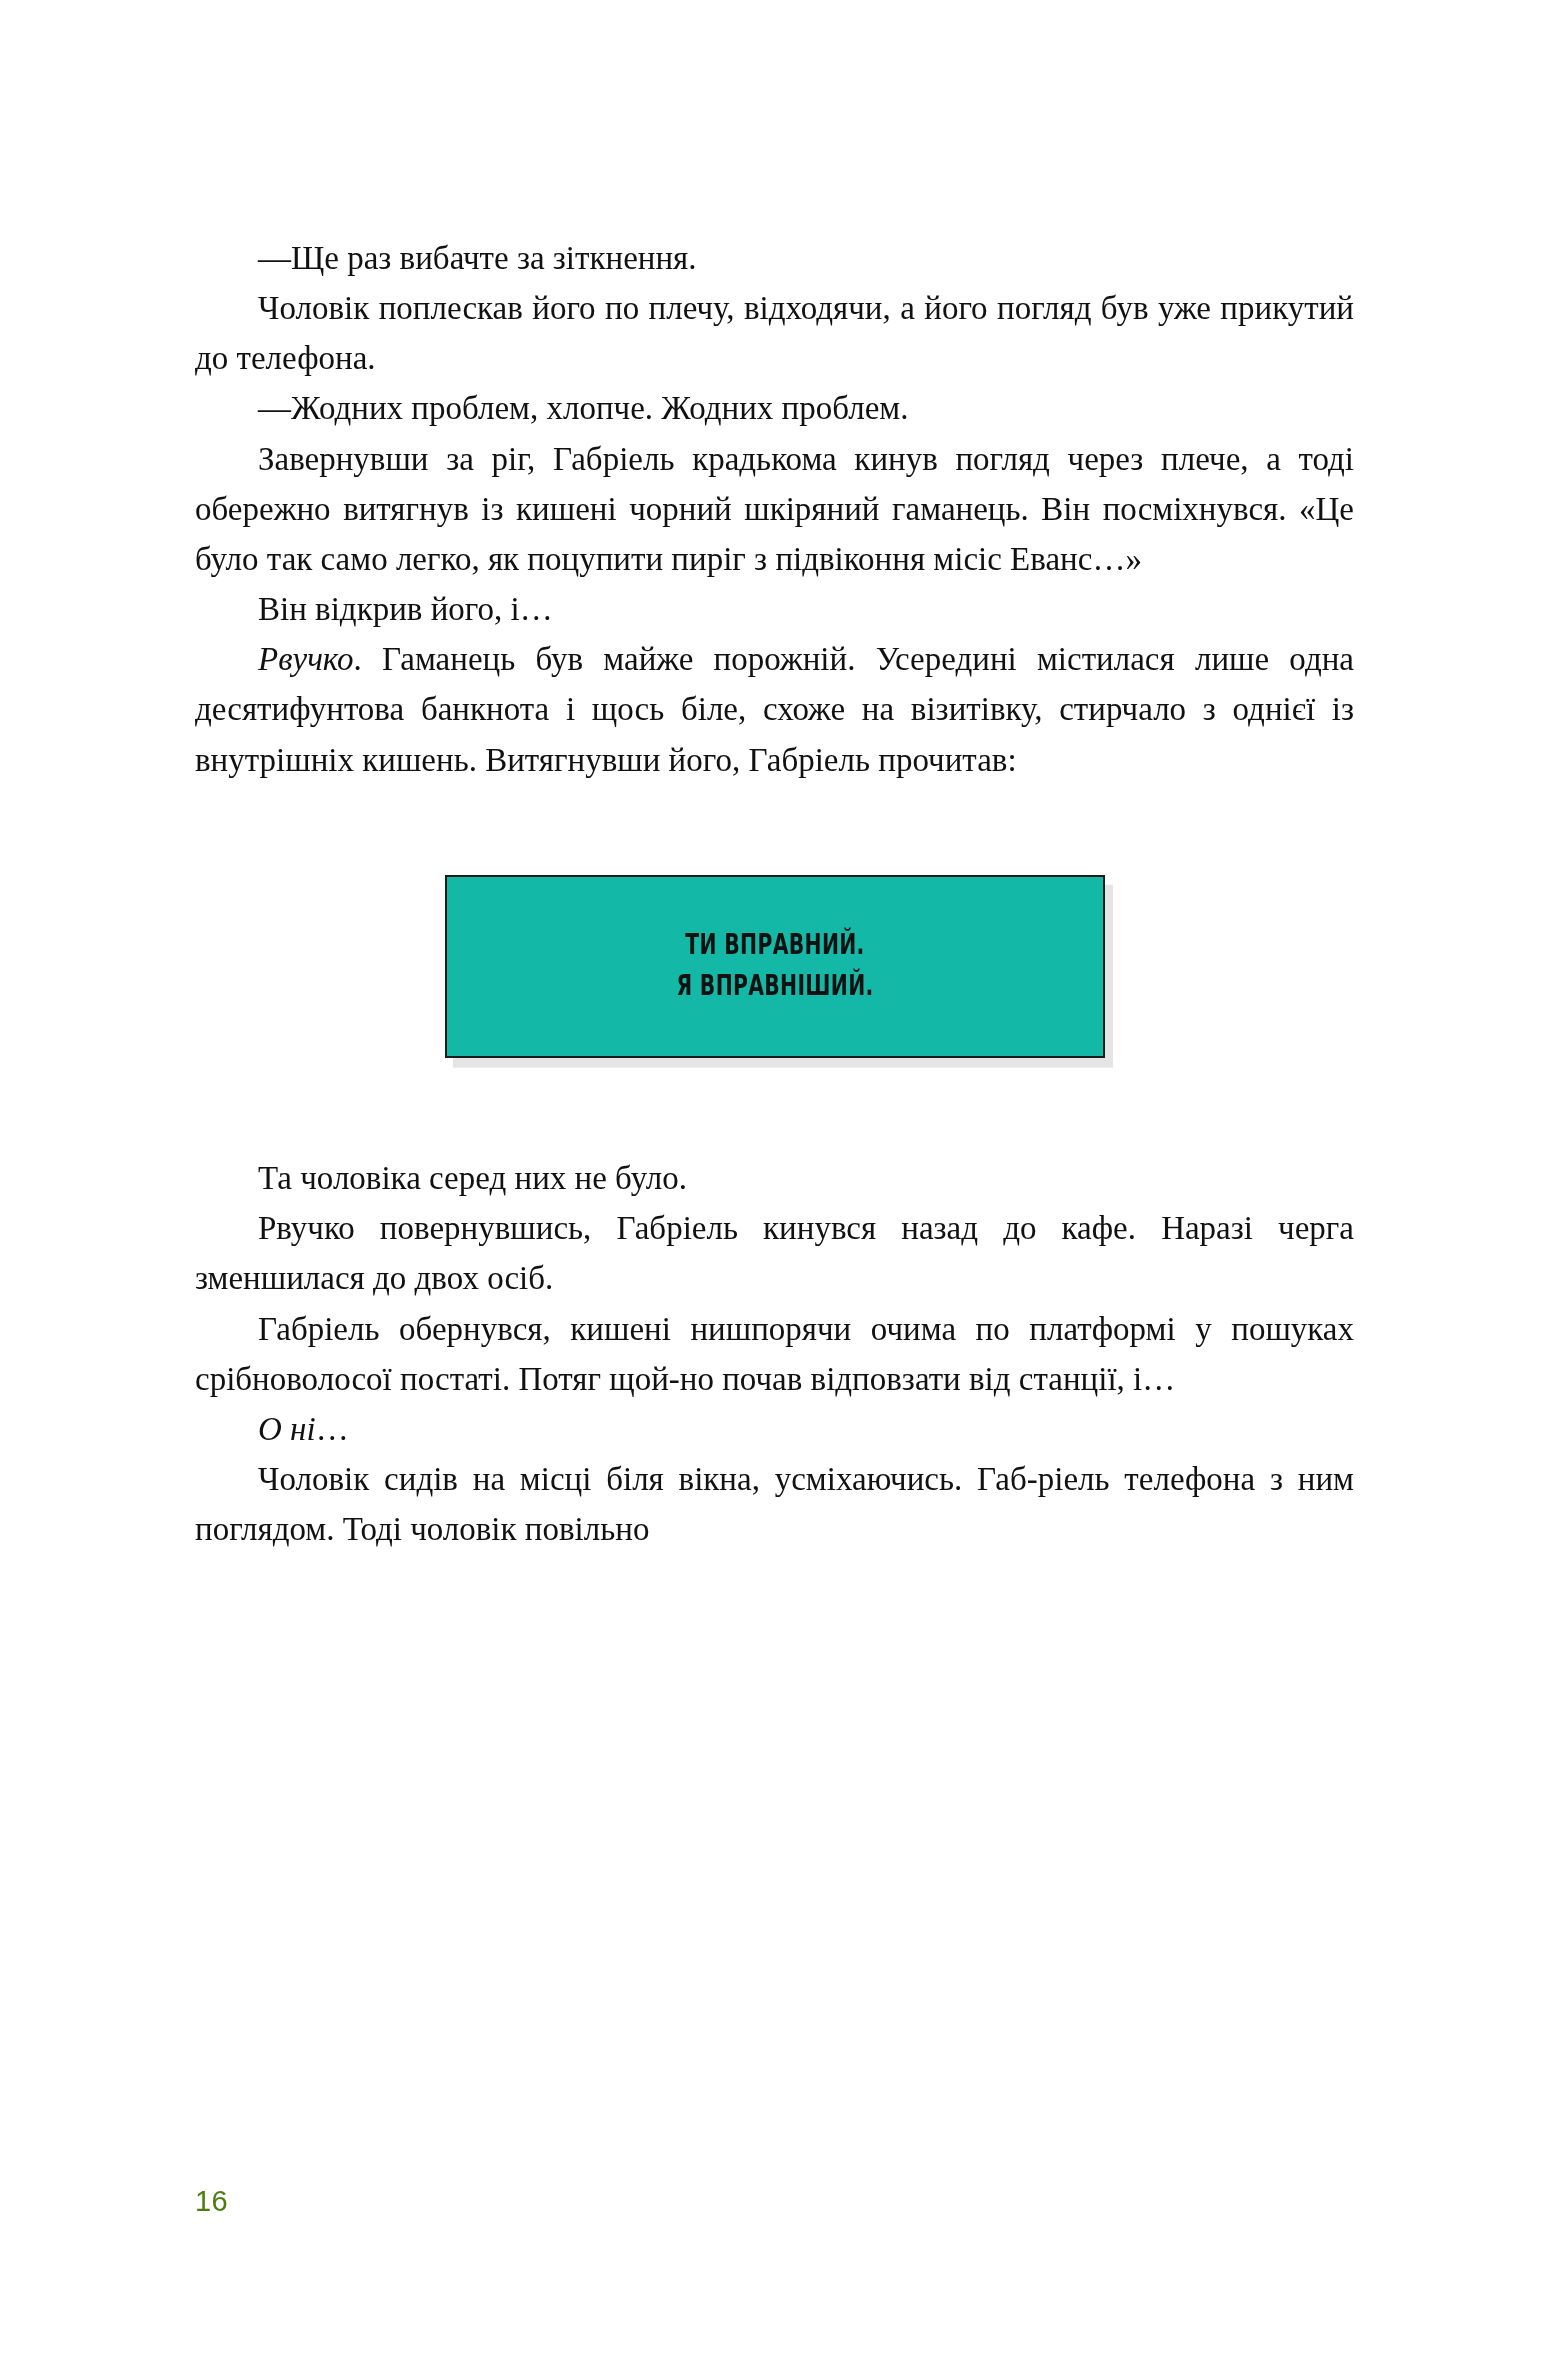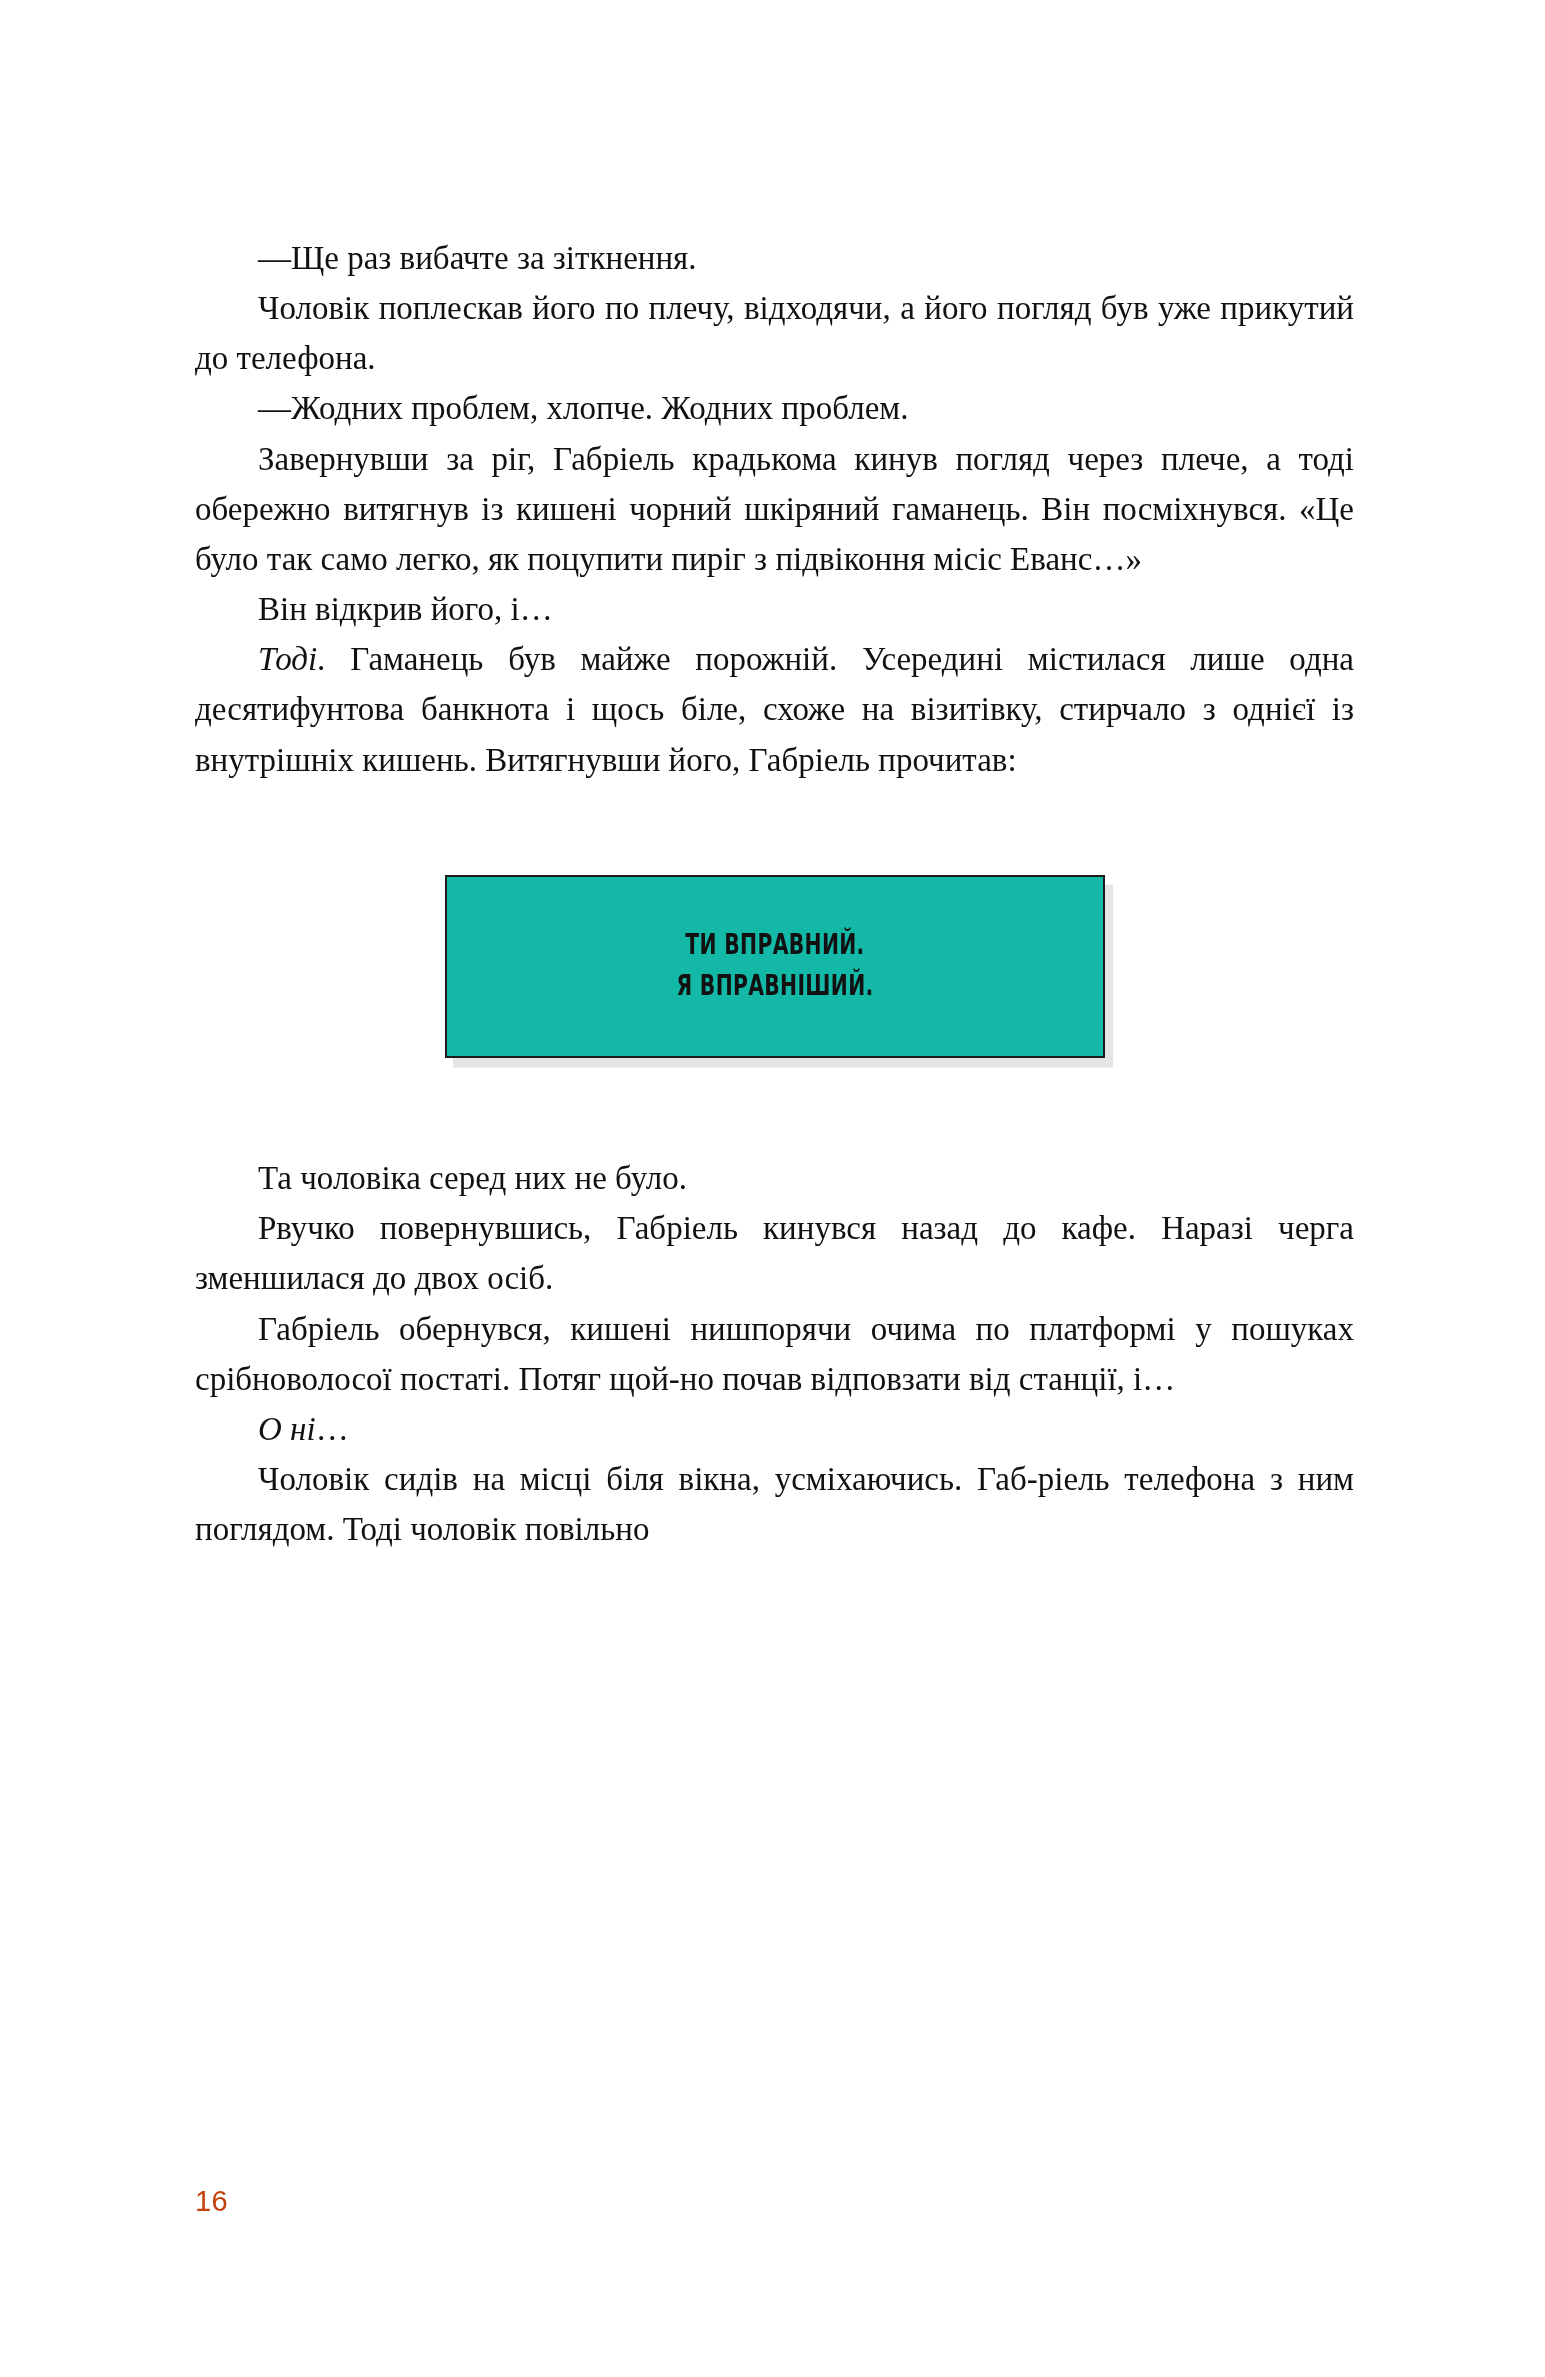--- a/index.html
+++ b/index.html
@@ -74,21 +74,21 @@
     transform: scaleX(0.78);
     transform-origin: center;
   }
 
   .page-number {
     position: absolute;
     left: 195px;
     top: 2185px;
     font-size: 29px;
     font-family: "Liberation Sans", sans-serif;
-    color: #c2410c;
+    color: #4d7c0f;
     letter-spacing: 0.4px;
   }
 
   .spacer-bottom {
     height: 8px;
   }
 </style>
 </head>
 <body>
 
@@ -96,21 +96,21 @@
 
   <div class="text-column">
 
     <p class="para">—Ще раз вибачте за зіткнення.</p>
     <p class="para">Чоловік поплескав його по плечу, відходячи, а його погляд був уже прикутий до телефона.</p>
     <p class="para">—Жодних проблем, хлопче. Жодних проблем.</p>
     <p class="para">Завернувши за ріг, Габріель крадькома кинув погляд через плече, а тоді обережно витягнув із кишені чорний шкіряний гаманець. Він посміхнувся. «Це було так само легко, як поцупити пиріг з підвіконня місіс Еванс…»</p>
     <p class="para">Він відкрив його, і…</p>
 
     <p class="para">
-      <em>Тоді</em><span>. Гаманець був майже порожній. Усередині містилася лише одна десятифунтова банкнота і щось біле, схоже на візитівку, стирчало з однієї із внутрішніх кишень. Витягнувши його, Габріель прочитав:</span>
+      <em>Рвучко</em><span>. Гаманець був майже порожній. Усередині містилася лише одна десятифунтова банкнота і щось біле, схоже на візитівку, стирчало з однієї із внутрішніх кишень. Витягнувши його, Габріель прочитав:</span>
     </p>
 
     <div class="card-wrap">
       <div class="note-card">
         <div class="note-line">ТИ ВПРАВНИЙ.</div>
         <div class="note-line">Я ВПРАВНІШИЙ.</div>
       </div>
     </div>
 
     <p class="para">Та чоловіка серед них не було.</p>

